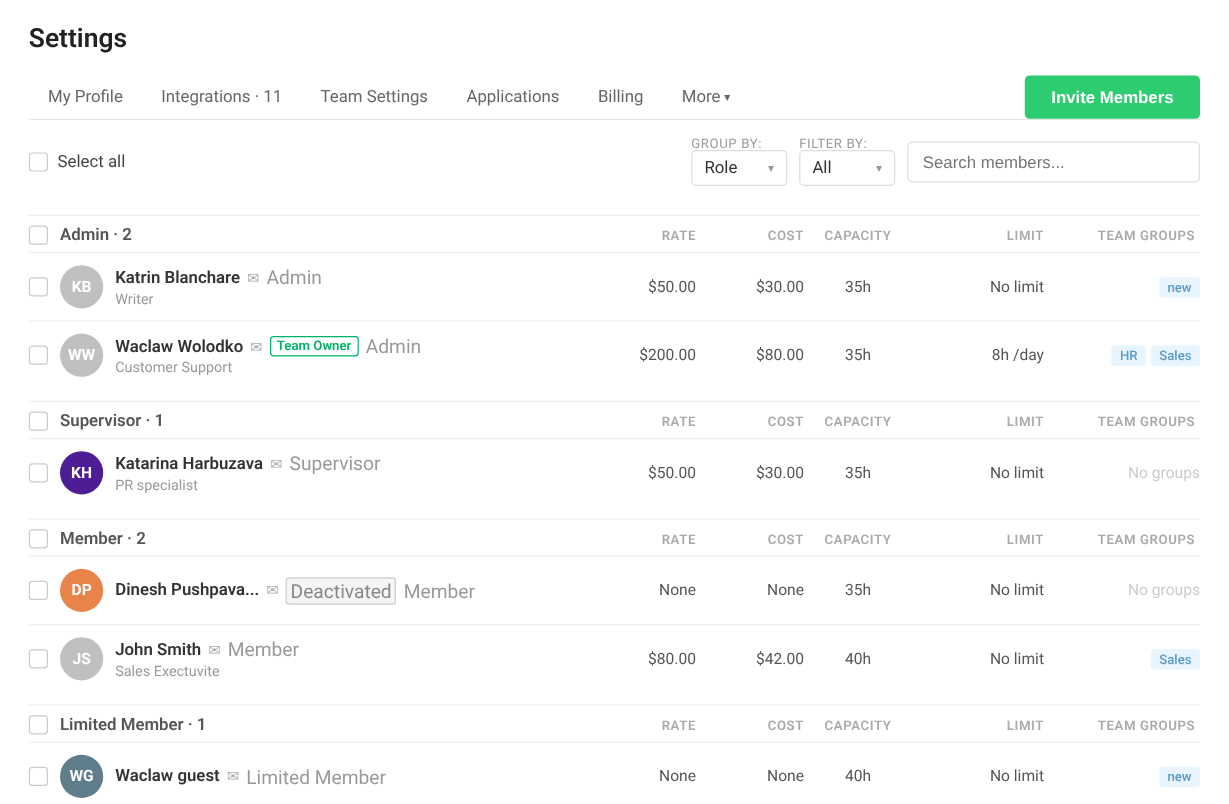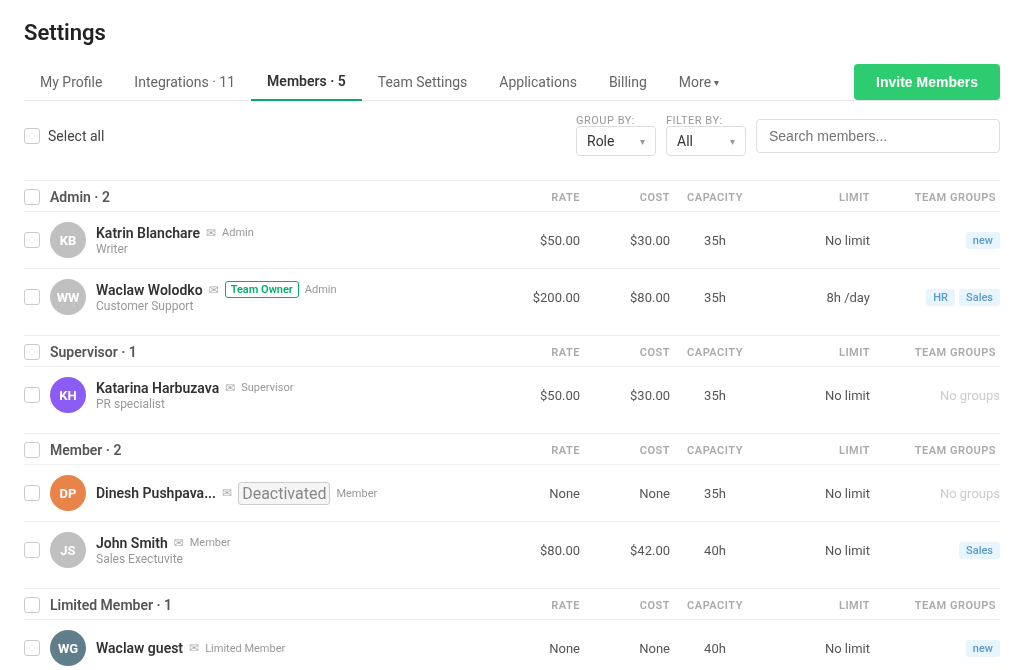--- a/index.html
+++ b/index.html
@@ -38,21 +38,21 @@
     .col-groups { width: 130px; text-align: right; padding-right: 4px; }
 
     .member-row { display: flex; align-items: center; padding: 10px 0; border-top: 1px solid #f0f0f0; }
     .member-checkbox { margin-right: 10px; }
     .member-avatar { width: 36px; height: 36px; border-radius: 50%; margin-right: 10px; flex-shrink: 0; display: flex; align-items: center; justify-content: center; font-size: 13px; font-weight: 700; color: #fff; overflow: hidden; }
     .member-info { flex: 1; min-width: 0; }
     .member-name-row { display: flex; align-items: center; gap: 6px; flex-wrap: wrap; }
     .member-name { font-size: 14px; font-weight: 600; color: #333; }
     .member-sub { font-size: 12px; color: #999; margin-top: 1px; }
     .email-icon { font-size: 12px; color: #aaa; cursor: pointer; }
-    .role-badge { font-size: 11px; color: #999; }
+    .role-badge { font-size: 16px; color: #999; }
     .team-owner-badge { font-size: 11px; color: #00b267; border: 1px solid #00b267; border-radius: 3px; padding: 1px 5px; font-weight: 600; }
     .deactivated-badge { font-size: 16px; color: #888; border: 1px solid #ccc; border-radius: 3px; padding: 1px 3px; background: #f5f5f5; }
     .tag { font-size: 11px; background: #e8f5ff; color: #5a9bc7; border-radius: 3px; padding: 2px 7px; font-weight: 500; }
 
     .cell-rate { width: 90px; text-align: right; color: #555; font-size: 13px; }
     .cell-cost { width: 90px; text-align: right; color: #555; font-size: 13px; }
     .cell-capacity { width: 90px; text-align: center; color: #555; font-size: 13px; }
     .cell-limit { width: 110px; text-align: right; color: #555; font-size: 13px; }
     .cell-groups { width: 130px; text-align: right; display: flex; justify-content: flex-end; gap: 4px; flex-wrap: wrap; }
     .nav-tab-more { display: flex; align-items: center; gap: 3px; }
@@ -61,21 +61,20 @@
 <body>
 
 <div class="page">
 
   <h1 class="page-title">Settings</h1>
 
   <div style="display:flex; align-items:center; border-bottom: 1px solid #e5e5e5; margin-bottom: 0;">
     <div class="nav-tabs" style="border-bottom:none; flex:1; display:flex; align-items:flex-end;">
       <a class="nav-tab">My Profile</a>
       <a class="nav-tab">Integrations · 11</a>
-      <a class="nav-tab active">Members · 5</a>
       <a class="nav-tab">Team Settings</a>
       <a class="nav-tab">Applications</a>
       <a class="nav-tab">Billing</a>
       <a class="nav-tab nav-tab-more">
         <span>More</span>
         <span style="font-size:10px;">▾</span>
       </a>
     </div>
     <button class="invite-btn">Invite Members</button>
   </div>
@@ -171,21 +170,21 @@
     <div style="display:flex; align-items:center;">
       <div class="col-header col-rate">RATE</div>
       <div class="col-header col-cost">COST</div>
       <div class="col-header col-capacity">CAPACITY</div>
       <div class="col-header col-limit">LIMIT</div>
       <div class="col-header col-groups">TEAM GROUPS</div>
     </div>
   </div>
         <div class="member-row">
       <span class="checkbox member-checkbox"></span>
-      <div class="member-avatar" style="background:#8b5cf6;">
+      <div class="member-avatar" style="background:#4c1d95;">
             <span style="font-size:13px;color:#fff;font-weight:700;">KH</span>
           </div>
       <div class="member-info">
         <div class="member-name-row">
           <span class="member-name">Katarina Harbuzava</span>
           <span class="email-icon" title="Email">✉</span>
 
           <span class="role-badge">Supervisor</span>
         </div>
         <div class="member-sub">PR specialist</div>

